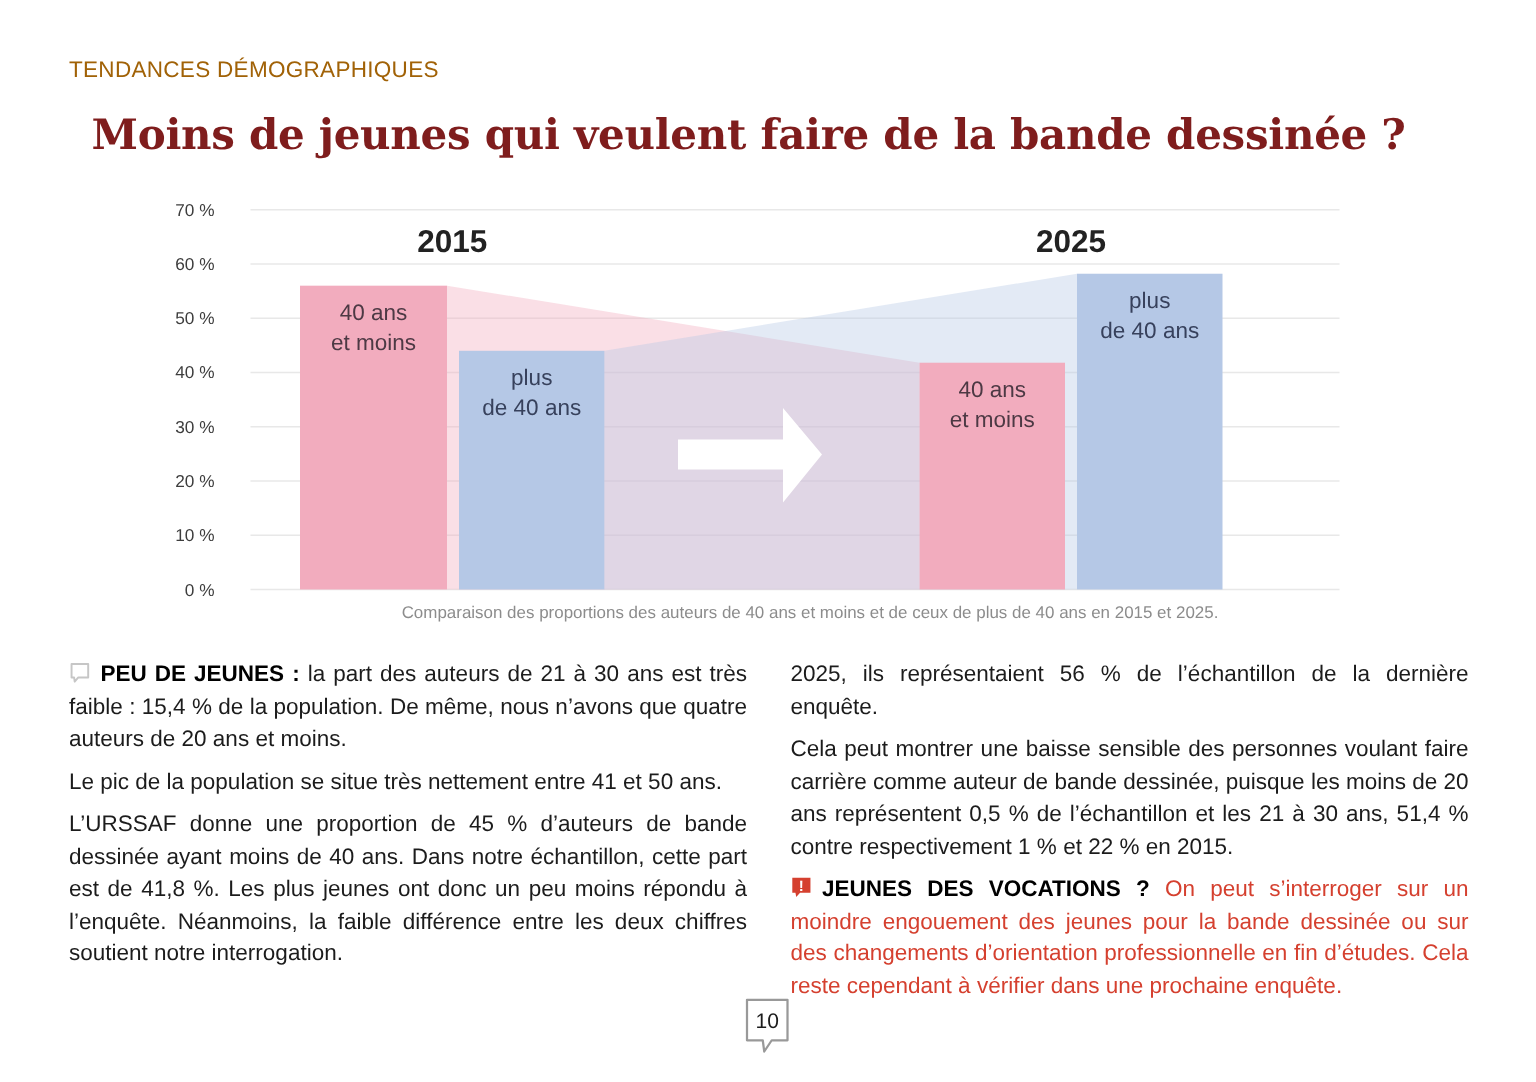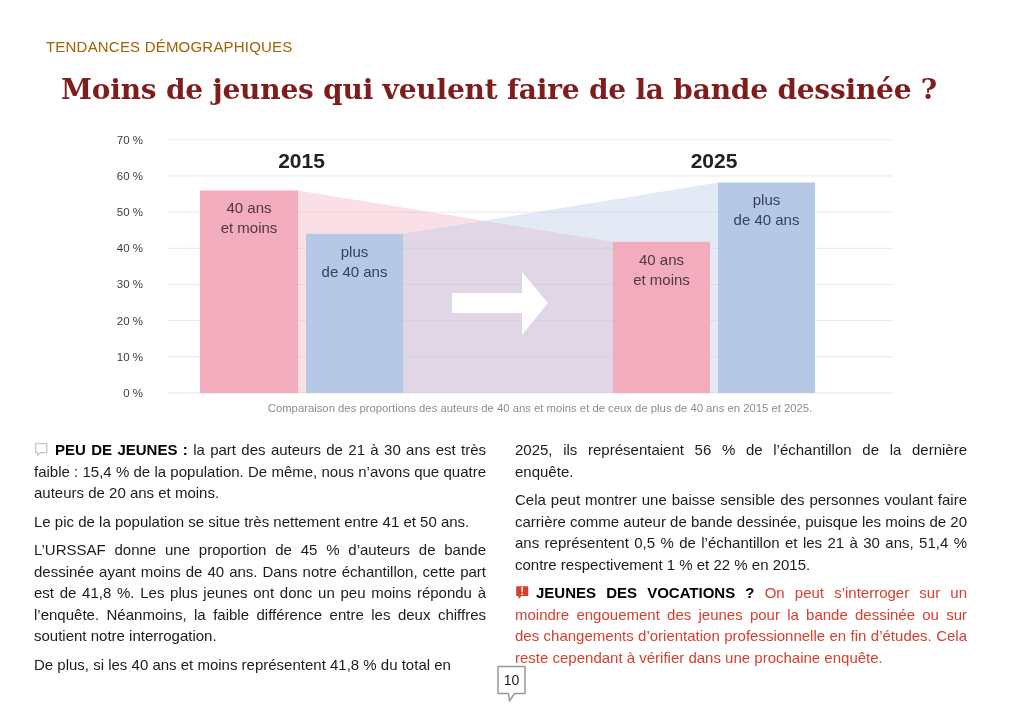--- a/index.html
+++ b/index.html
@@ -3,21 +3,21 @@
 <meta charset="utf-8">
 <style>
   html,body{margin:0;padding:0;background:#fff;}
   .page{position:relative;width:1024px;height:721px;background:#fff;overflow:hidden;
         font-family:"Liberation Sans",sans-serif;color:#1c1c1c;}
   .kicker{position:absolute;left:46px;top:38px;font-size:15px;letter-spacing:.2px;color:#a16207;text-align:center;}
   .title{position:absolute;left:45px;top:57px;margin:16px;font-family:"DejaVu Serif",serif;
          font-weight:700;font-size:28px;letter-spacing:-.2px;color:#7f1d1d;white-space:nowrap;}
   .chart-svg{position:absolute;left:0;top:123px;}
   .chart-svg text{font-family:"Liberation Sans",sans-serif;}
-  .columns{position:absolute;left:34px;top:439px;width:933px;display:flex;gap:29px;}
+  .columns{position:absolute;left:46px;top:439px;width:933px;display:flex;gap:29px;}
   .col{flex:1;min-width:0;}
   .col p{margin:0 0 7px 0;font-size:15px;line-height:21.5px;text-align:justify;}
   .col p b{font-weight:700;color:#000;}
   .alert{color:var(--alert,#d5402f);}
   .alert b{color:var(--alert,#d5402f);}
   .bubble-icon{display:inline-block;vertical-align:-2px;margin-right:6px;}
   .page-bubble{position:absolute;left:495px;top:664px;}
 </style>
 </head>
 <body>
@@ -71,23 +71,20 @@
           <path d="M1.7,1.7 H12.8 V10.6 H6.2 L3.8,13.4 L3.4,10.6 H1.7 Z" fill="#ffffff" stroke="#c6c6c6" stroke-width="1.3" stroke-linejoin="round"></path>
         </svg><b>PEU DE JEUNES :</b>
         <span>la part des auteurs de 21 à 30 ans est très faible : 15,4 % de la population. De même, nous n’avons que quatre auteurs de 20 ans et moins.</span>
       </p>
       <p>
         <span>Le pic de la population se situe très nettement entre 41 et 50 ans.</span>
       </p>
       <p>
         <span>L’URSSAF donne une proportion de 45 % d’auteurs de bande dessinée ayant moins de 40 ans. Dans notre échantillon, cette part est de 41,8 %. Les plus jeunes ont donc un peu moins répondu à l’enquête. Néanmoins, la faible différence entre les deux chiffres soutient notre interrogation.</span>
       </p>
-      <p>
-        <span>De plus, si les 40 ans et moins représentent 41,8 % du total en</span>
-      </p>
     </div>
     <div class="col">
       <p>
         <span>2025, ils représentaient 56 % de l’échantillon de la dernière enquête.</span>
       </p>
       <p>
         <span>Cela peut montrer une baisse sensible des personnes voulant faire carrière comme auteur de bande dessinée, puisque les moins de 20 ans représentent 0,5 % de l’échantillon et les 21 à 30 ans, 51,4 % contre respectivement 1 % et 22 % en 2015.</span>
       </p>
       <p class="alert">
         <svg class="bubble-icon" width="15" height="15" viewBox="0 0 15 15">

